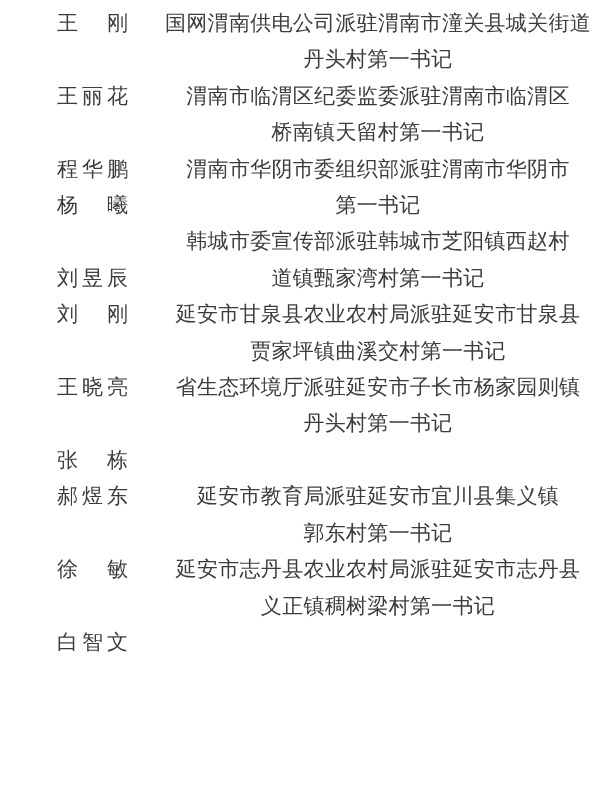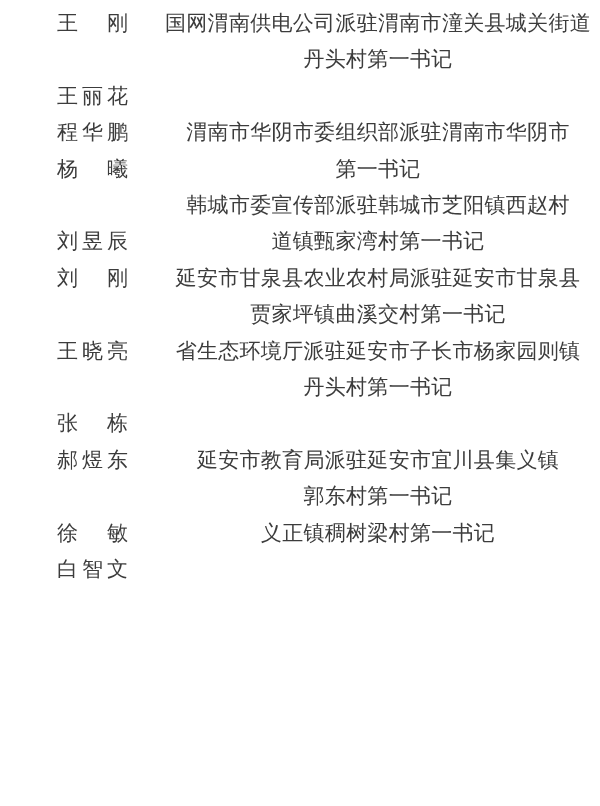--- a/index.html
+++ b/index.html
@@ -62,20 +62,24 @@
       <div class="desc-line">丹头村第一书记</div>
     </div>
   </div>
 
   <div class="entry">
     <div class="name">
           <span>王</span>
           <span>丽</span>
           <span>花</span>
         </div>
+    <div class="desc">
+      <div class="desc-line">渭南市临渭区纪委监委派驻渭南市临渭区</div>
+      <div class="desc-line">桥南镇天留村第一书记</div>
+    </div>
   </div>
 
   <div class="entry">
     <div class="name">
           <span>程</span>
           <span>华</span>
           <span>鹏</span>
         </div>
     <div class="desc">
       <div class="desc-line">渭南市华阴市委组织部派驻渭南市华阴市</div>
@@ -145,20 +149,21 @@
       <div class="desc-line">郭东村第一书记</div>
     </div>
   </div>
 
   <div class="entry">
     <div class="name">
           <span>徐</span>
           <span>敏</span>
         </div>
     <div class="desc">
+      <div class="desc-line">延安市志丹县农业农村局派驻延安市志丹县</div>
       <div class="desc-line">义正镇稠树梁村第一书记</div>
     </div>
   </div>
 
   <div class="entry">
     <div class="name">
           <span>白</span>
           <span>智</span>
           <span>文</span>
         </div>

